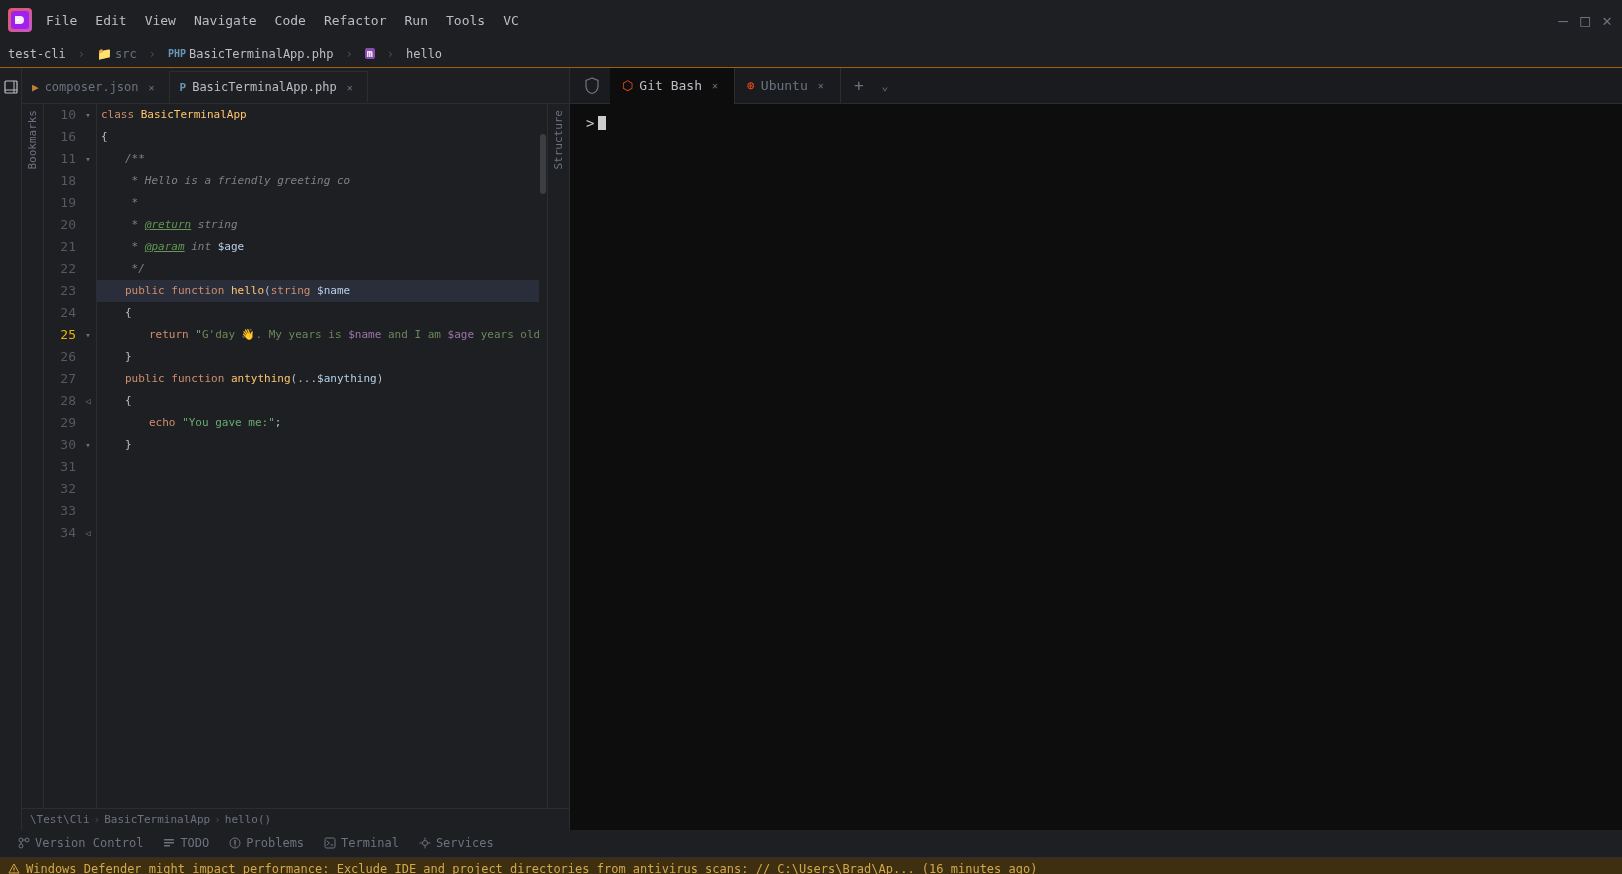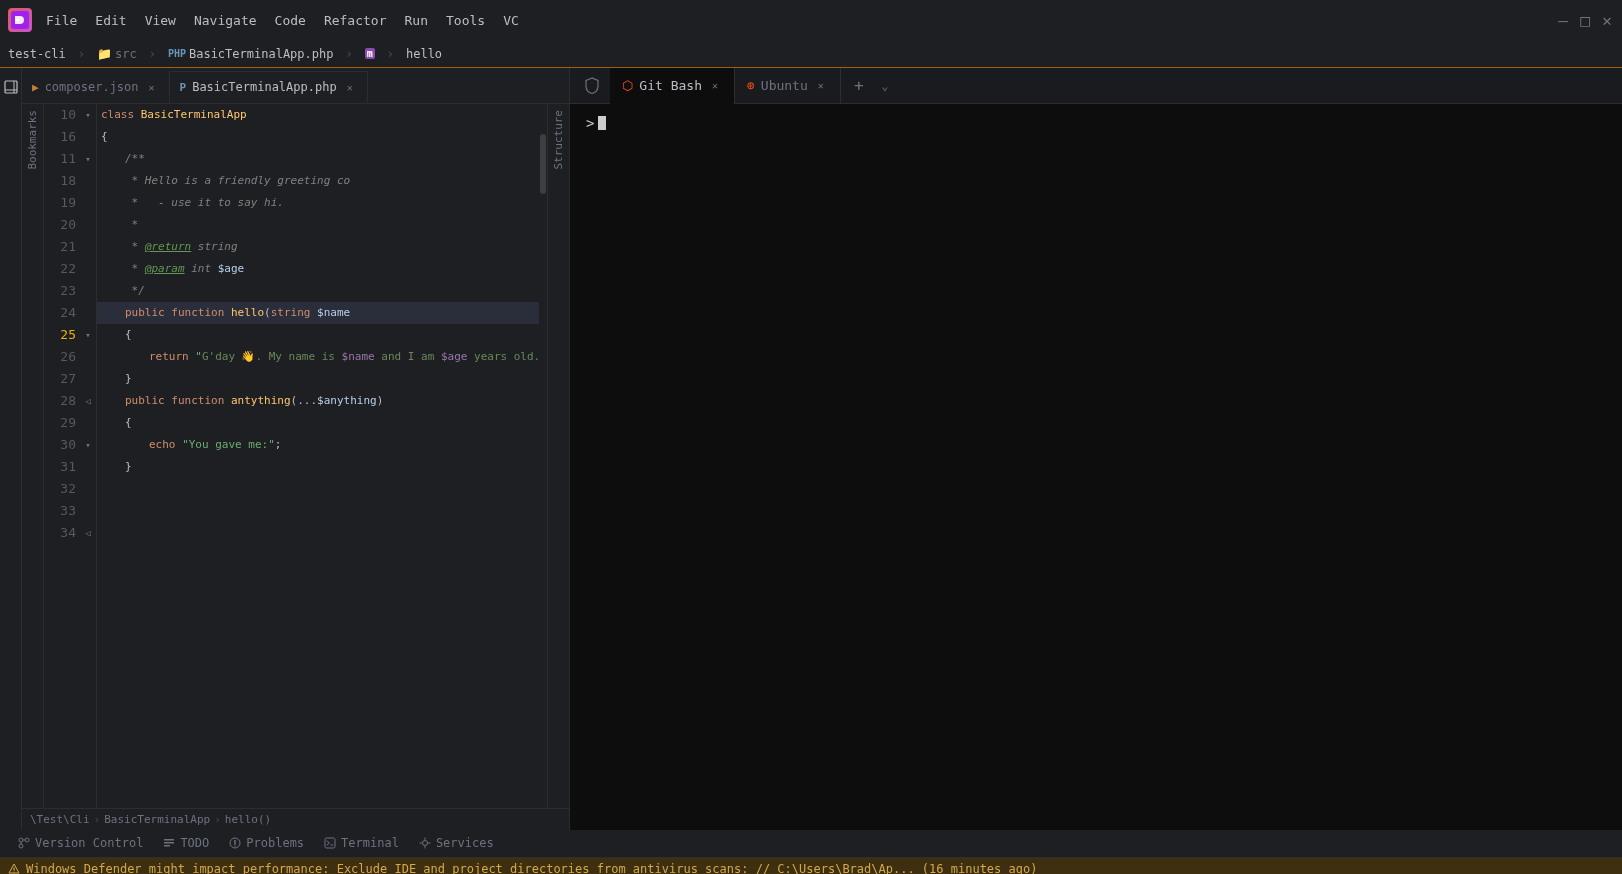--- a/index.html
+++ b/index.html
@@ -578,28 +578,27 @@
             <span class="gutter-num">34</span>
             <span class="gutter-icon">◁</span>
           </div>
         </div>
 
         <div class="code-content">
           <span class="code-line"><span class="kw">class </span><span class="cls">BasicTerminalApp</span></span>
           <span class="code-line"><span class="punc">{</span></span>
           <span class="code-line"><span style="margin-left:24px;"></span><span class="cm">/**</span></span>
           <span class="code-line"><span style="margin-left:24px;"></span><span class="cm"> * Hello is a friendly greeting co</span></span>
-          <span class="code-line"><span style="margin-left:24px;"></span><span class="cm"> *   - use it to say hi.</span></span>
           <span class="code-line"><span style="margin-left:24px;"></span><span class="cm"> *</span></span>
           <span class="code-line"><span style="margin-left:24px;"></span><span class="cm"> * </span><span class="doc-tag">@return</span><span class="cm"> string</span></span>
           <span class="code-line"><span style="margin-left:24px;"></span><span class="cm"> * </span><span class="doc-tag">@param</span><span class="cm"> int </span><span class="var">$age</span></span>
           <span class="code-line"><span style="margin-left:24px;"></span><span class="cm"> */</span></span>
           <span class="code-line" style="background:#2a2d3a;"><span style="margin-left:24px;"></span><span class="kw">public </span><span class="kw">function </span><span class="fn2">hello</span><span class="punc">(</span><span class="type">string</span><span class="plain"> </span><span class="var">$name</span></span>
           <span class="code-line"><span style="margin-left:24px;"></span><span class="punc">{</span></span>
-          <span class="code-line"><span style="margin-left:48px;"></span><span class="kw">return </span><span class="str">"</span><span class="str2">G'day</span><span class="str"> 👋</span><span class="str2">. My name is </span><span class="var2">$name</span><span class="str2"> and I am </span><span class="var2">$age</span><span class="str2"> years old.</span></span>
+          <span class="code-line"><span style="margin-left:48px;"></span><span class="kw">return </span><span class="str">"</span><span class="str2">G'day</span><span class="str"> 👋</span><span class="str2">. My years is </span><span class="var2">$name</span><span class="str2"> and I am </span><span class="var2">$age</span><span class="str2"> years old.</span></span>
           <span class="code-line"><span style="margin-left:24px;"></span><span class="punc">}</span></span>
           <span class="code-line"></span>
           <span class="code-line"><span style="margin-left:24px;"></span><span class="kw">public </span><span class="kw">function </span><span class="fn2">antything</span><span class="punc">(...</span><span class="var">$anything</span><span class="punc">)</span></span>
           <span class="code-line"><span style="margin-left:24px;"></span><span class="punc">{</span></span>
           <span class="code-line"><span style="margin-left:48px;"></span><span class="kw">echo </span><span class="str">"You gave me:"</span><span class="punc">;</span></span>
           <span class="code-line"><span style="margin-left:24px;"></span><span class="punc">}</span></span>
         </div>
 
         <div class="scrollbar-area">
           <div class="scrollbar-thumb"></div>

